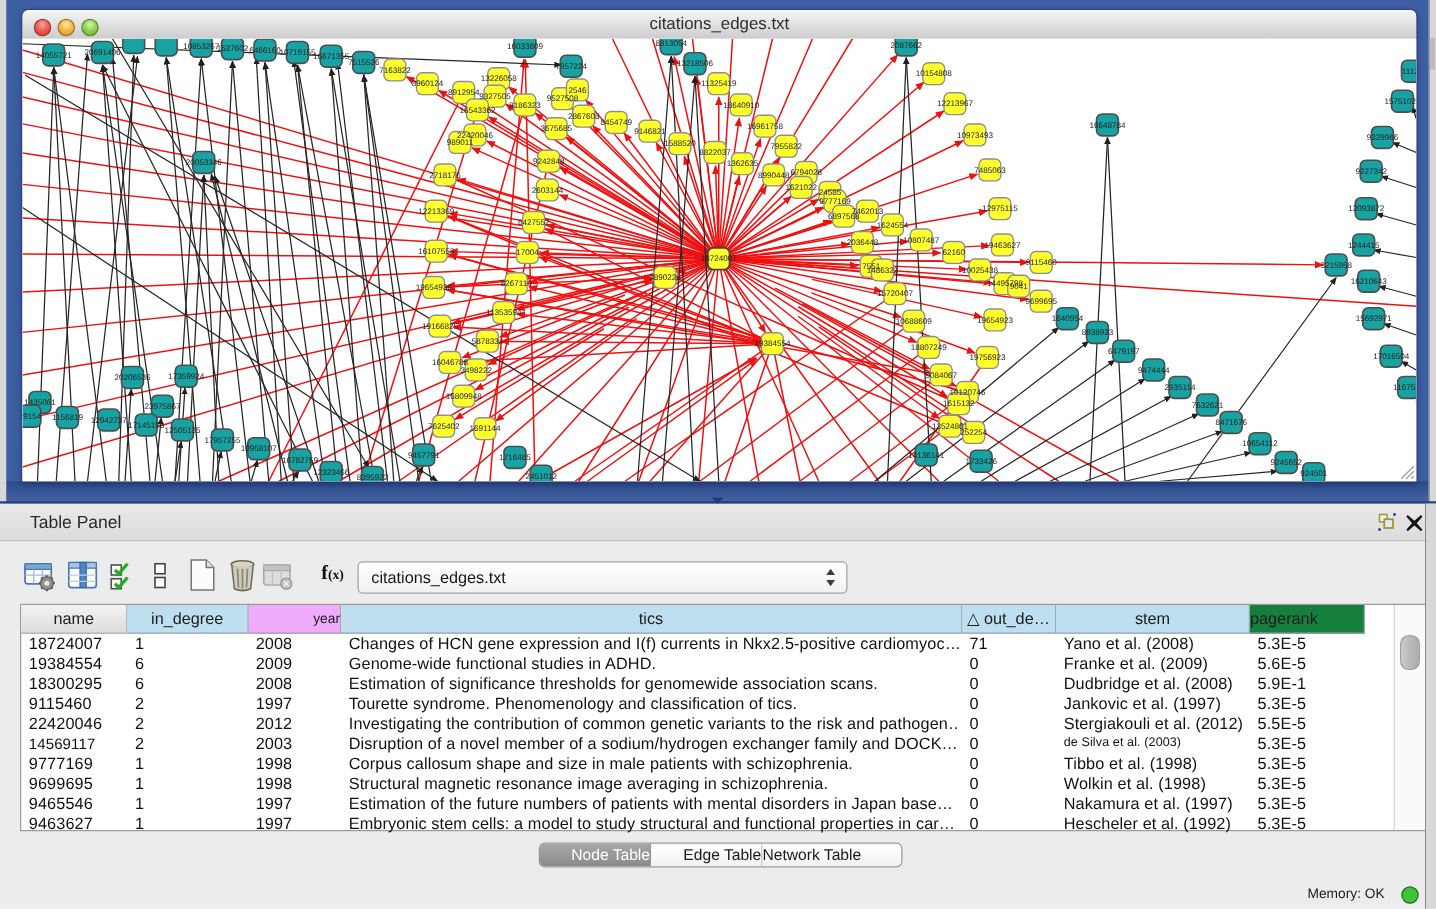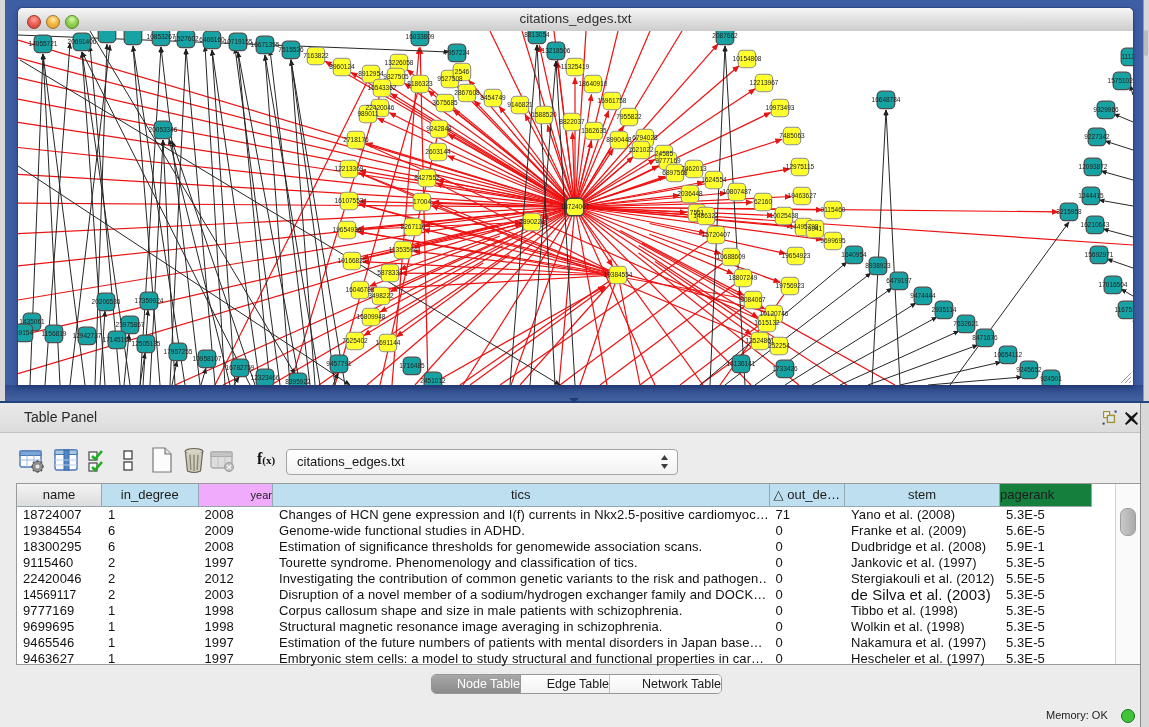--- a/index.html
+++ b/index.html
@@ -662,21 +662,21 @@
 <div style="position:absolute;left:204.5px;top:571px;width:66.5px;height:16px;line-height:16px;font-size:13px;letter-spacing:0.1px;color:#111;white-space:nowrap;overflow:hidden">2012</div>
 <div style="position:absolute;left:279px;top:571px;width:488.5px;height:16px;line-height:16px;font-size:13px;letter-spacing:0.1px;color:#111;white-space:nowrap;overflow:hidden">Investigating the contribution of common genetic variants to the risk and pathogen…</div>
 <div style="position:absolute;left:775.5px;top:571px;width:67.5px;height:16px;line-height:16px;font-size:13px;letter-spacing:0.1px;color:#111;white-space:nowrap;overflow:hidden">0</div>
 <div style="position:absolute;left:851px;top:571px;width:147px;height:16px;line-height:16px;font-size:13px;letter-spacing:0.1px;color:#111;white-space:nowrap;overflow:hidden">Stergiakouli et al. (2012)</div>
 <div style="position:absolute;left:1006px;top:571px;width:84px;height:16px;line-height:16px;font-size:13px;letter-spacing:0.1px;color:#111;white-space:nowrap;overflow:hidden">5.5E-5</div>
 <div style="position:absolute;left:23px;top:587px;width:77px;height:16px;line-height:16px;font-size:12px;letter-spacing:0.1px;color:#111;white-space:nowrap;overflow:hidden">14569117</div>
 <div style="position:absolute;left:108px;top:587px;width:88.5px;height:16px;line-height:16px;font-size:13px;letter-spacing:0.1px;color:#111;white-space:nowrap;overflow:hidden">2</div>
 <div style="position:absolute;left:204.5px;top:587px;width:66.5px;height:16px;line-height:16px;font-size:13px;letter-spacing:0.1px;color:#111;white-space:nowrap;overflow:hidden">2003</div>
 <div style="position:absolute;left:279px;top:587px;width:488.5px;height:16px;line-height:16px;font-size:13px;letter-spacing:0.1px;color:#111;white-space:nowrap;overflow:hidden">Disruption of a novel member of a sodium/hydrogen exchanger family and DOCK…</div>
 <div style="position:absolute;left:775.5px;top:587px;width:67.5px;height:16px;line-height:16px;font-size:13px;letter-spacing:0.1px;color:#111;white-space:nowrap;overflow:hidden">0</div>
-<div style="position:absolute;left:851px;top:587px;width:147px;height:16px;line-height:16px;font-size:15px;letter-spacing:0.1px;color:#111;white-space:nowrap;overflow:hidden">de Silva et al. (2003)</div>
+<div style="position:absolute;left:851px;top:587px;width:147px;height:16px;line-height:16px;font-size:10px;letter-spacing:0.1px;color:#111;white-space:nowrap;overflow:hidden">de Silva et al. (2003)</div>
 <div style="position:absolute;left:1006px;top:587px;width:84px;height:16px;line-height:16px;font-size:13px;letter-spacing:0.1px;color:#111;white-space:nowrap;overflow:hidden">5.3E-5</div>
 <div style="position:absolute;left:23px;top:603px;width:77px;height:16px;line-height:16px;font-size:13px;letter-spacing:0.1px;color:#111;white-space:nowrap;overflow:hidden">9777169</div>
 <div style="position:absolute;left:108px;top:603px;width:88.5px;height:16px;line-height:16px;font-size:13px;letter-spacing:0.1px;color:#111;white-space:nowrap;overflow:hidden">1</div>
 <div style="position:absolute;left:204.5px;top:603px;width:66.5px;height:16px;line-height:16px;font-size:13px;letter-spacing:0.1px;color:#111;white-space:nowrap;overflow:hidden">1998</div>
 <div style="position:absolute;left:279px;top:603px;width:488.5px;height:16px;line-height:16px;font-size:13px;letter-spacing:0.1px;color:#111;white-space:nowrap;overflow:hidden">Corpus callosum shape and size in male patients with schizophrenia.</div>
 <div style="position:absolute;left:775.5px;top:603px;width:67.5px;height:16px;line-height:16px;font-size:13px;letter-spacing:0.1px;color:#111;white-space:nowrap;overflow:hidden">0</div>
 <div style="position:absolute;left:851px;top:603px;width:147px;height:16px;line-height:16px;font-size:13px;letter-spacing:0.1px;color:#111;white-space:nowrap;overflow:hidden">Tibbo et al. (1998)</div>
 <div style="position:absolute;left:1006px;top:603px;width:84px;height:16px;line-height:16px;font-size:13px;letter-spacing:0.1px;color:#111;white-space:nowrap;overflow:hidden">5.3E-5</div>
 <div style="position:absolute;left:23px;top:619px;width:77px;height:16px;line-height:16px;font-size:13px;letter-spacing:0.1px;color:#111;white-space:nowrap;overflow:hidden">9699695</div>
 <div style="position:absolute;left:108px;top:619px;width:88.5px;height:16px;line-height:16px;font-size:13px;letter-spacing:0.1px;color:#111;white-space:nowrap;overflow:hidden">1</div>
@@ -690,31 +690,31 @@
 <div style="position:absolute;left:204.5px;top:635px;width:66.5px;height:16px;line-height:16px;font-size:13px;letter-spacing:0.1px;color:#111;white-space:nowrap;overflow:hidden">1997</div>
 <div style="position:absolute;left:279px;top:635px;width:488.5px;height:16px;line-height:16px;font-size:13px;letter-spacing:0.1px;color:#111;white-space:nowrap;overflow:hidden">Estimation of the future numbers of patients with mental disorders in Japan base…</div>
 <div style="position:absolute;left:775.5px;top:635px;width:67.5px;height:16px;line-height:16px;font-size:13px;letter-spacing:0.1px;color:#111;white-space:nowrap;overflow:hidden">0</div>
 <div style="position:absolute;left:851px;top:635px;width:147px;height:16px;line-height:16px;font-size:13px;letter-spacing:0.1px;color:#111;white-space:nowrap;overflow:hidden">Nakamura et al. (1997)</div>
 <div style="position:absolute;left:1006px;top:635px;width:84px;height:16px;line-height:16px;font-size:13px;letter-spacing:0.1px;color:#111;white-space:nowrap;overflow:hidden">5.3E-5</div>
 <div style="position:absolute;left:23px;top:651px;width:77px;height:16px;line-height:16px;font-size:13px;letter-spacing:0.1px;color:#111;white-space:nowrap;overflow:hidden">9463627</div>
 <div style="position:absolute;left:108px;top:651px;width:88.5px;height:16px;line-height:16px;font-size:13px;letter-spacing:0.1px;color:#111;white-space:nowrap;overflow:hidden">1</div>
 <div style="position:absolute;left:204.5px;top:651px;width:66.5px;height:16px;line-height:16px;font-size:13px;letter-spacing:0.1px;color:#111;white-space:nowrap;overflow:hidden">1997</div>
 <div style="position:absolute;left:279px;top:651px;width:488.5px;height:16px;line-height:16px;font-size:13px;letter-spacing:0.1px;color:#111;white-space:nowrap;overflow:hidden">Embryonic stem cells: a model to study structural and functional properties in car…</div>
 <div style="position:absolute;left:775.5px;top:651px;width:67.5px;height:16px;line-height:16px;font-size:13px;letter-spacing:0.1px;color:#111;white-space:nowrap;overflow:hidden">0</div>
-<div style="position:absolute;left:851px;top:651px;width:147px;height:16px;line-height:16px;font-size:13px;letter-spacing:0.1px;color:#111;white-space:nowrap;overflow:hidden">Hescheler et al. (1997)</div>
+<div style="position:absolute;left:851px;top:651px;width:147px;height:16px;line-height:16px;font-size:13px;letter-spacing:0.1px;color:#111;white-space:nowrap;overflow:hidden">Hescheler et al. (1992)</div>
 <div style="position:absolute;left:1006px;top:651px;width:84px;height:16px;line-height:16px;font-size:13px;letter-spacing:0.1px;color:#111;white-space:nowrap;overflow:hidden">5.3E-5</div>
 </div>
 
 <div style="position:absolute;left:1115px;top:484px;width:24px;height:180px;background:#fafafa;border-left:1px solid #d5d5d5"></div>
 <div style="position:absolute;left:1120px;top:508px;width:14px;height:26px;background:linear-gradient(90deg,#c9c9c9,#ababab);border:1px solid #9e9e9e;border-radius:7px"></div>
 
 <div style="position:absolute;left:431px;top:674px;width:291px;height:20px;border:1px solid #979797;border-radius:5px;box-sizing:border-box;overflow:hidden;display:flex;font-size:12.5px;background:#fff">
  <div style="width:88px;background:linear-gradient(#a8a8a8,#8a8a8a);color:#fff;text-align:right;line-height:18px;border-right:1px solid #979797">Node Table</div>
  <div style="width:88px;background:linear-gradient(#ffffff,#f2f2f2);color:#1a1a1a;text-align:right;line-height:18px;border-right:1px solid #bbb">Edge Table</div>
- <div style="flex:1;background:linear-gradient(#ffffff,#f2f2f2);color:#1a1a1a;text-align:right;line-height:18px">Network Table</div>
+ <div style="flex:1;background:linear-gradient(#ffffff,#f2f2f2);color:#1a1a1a;text-align:left;line-height:18px">Network Table</div>
 </div>
 
 <div style="position:absolute;left:1046px;top:709px;width:70px;text-align:left;font-size:11px;color:#1c1c1c">Memory: OK</div>
 <div style="position:absolute;left:1121px;top:709px;width:12px;height:12px;border-radius:50%;background:#3fc43a;border:1.5px solid #1e6e1e"></div>
 
 <div style="position:absolute;left:1140px;top:403px;width:1px;height:324px;background:#8a8a8a"></div>
 <div style="position:absolute;left:1141px;top:403px;width:8px;height:324px;background:#d8d8d8"></div>
 
 <div style="position:absolute;left:569px;top:398px;width:0;height:0;border-left:5px solid transparent;border-right:5px solid transparent;border-top:5px solid #223c72"></div>
 

